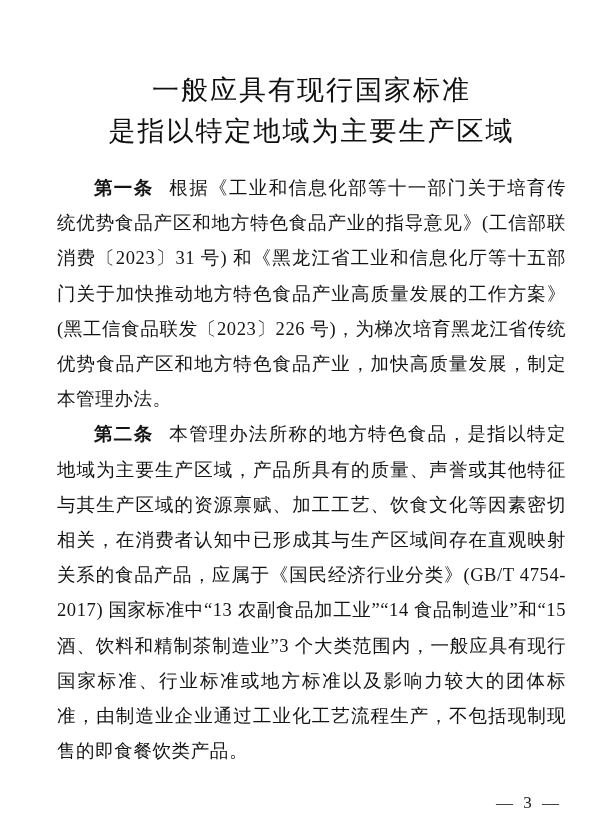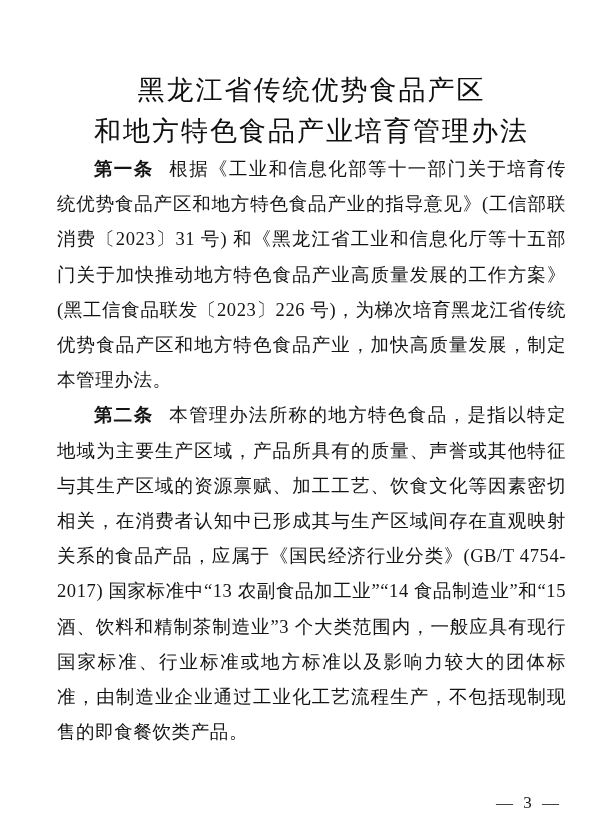--- a/index.html
+++ b/index.html
@@ -30,20 +30,21 @@
   }
   .chapter-heading {
     margin-top: 37px;
     text-align: center;
     font-weight: bold;
     font-size: 20px;
     letter-spacing: 1px;
     color: #101010;
   }
   .body-text {
+    margin-top: 19px;
     font-size: 18.5px;
     line-height: 35.2px;
     text-align: justify;
     text-justify: inter-character;
     letter-spacing: 0.6px;
     color: #141414;
   }
   .para {
     margin: 0;
     text-indent: 2em;
@@ -62,22 +63,22 @@
     font-family: "Liberation Serif", "DejaVu Serif", serif;
   }
 </style>
 </head>
 <body>
 
 <div class="page">
   <div class="content">
 
     <div class="doc-title">
-      <div>黑龙江省传统优势食品产区</div>
-      <div>和地方特色食品产业培育管理办法</div>
+      <div>一般应具有现行国家标准</div>
+      <div>是指以特定地域为主要生产区域</div>
     </div>
 
 
     <div class="body-text">
       <p class="para">
         <span class="article-label">第一条</span><span>根据《工业和信息化部等十一部门关于培育传统优势食品产区和地方特色食品产业的指导意见》(工信部联消费〔2023〕31 号) 和《黑龙江省工业和信息化厅等十五部门关于加快推动地方特色食品产业高质量发展的工作方案》(黑工信食品联发〔2023〕226 号)，为梯次培育黑龙江省传统优势食品产区和地方特色食品产业，加快高质量发展，制定本管理办法。</span>
       </p>
       <p class="para">
         <span class="article-label">第二条</span><span>本管理办法所称的地方特色食品，是指以特定地域为主要生产区域，产品所具有的质量、声誉或其他特征与其生产区域的资源禀赋、加工工艺、饮食文化等因素密切相关，在消费者认知中已形成其与生产区域间存在直观映射关系的食品产品，应属于《国民经济行业分类》(GB/T 4754-2017) 国家标准中“13 农副食品加工业”“14 食品制造业”和“15 酒、饮料和精制茶制造业”3 个大类范围内，一般应具有现行国家标准、行业标准或地方标准以及影响力较大的团体标准，由制造业企业通过工业化工艺流程生产，不包括现制现售的即食餐饮类产品。</span>
       </p>

